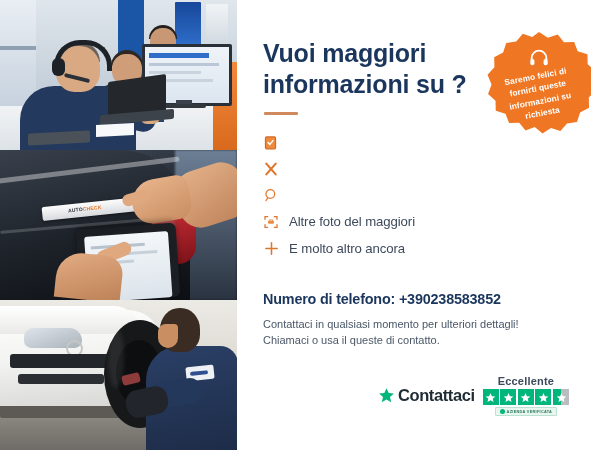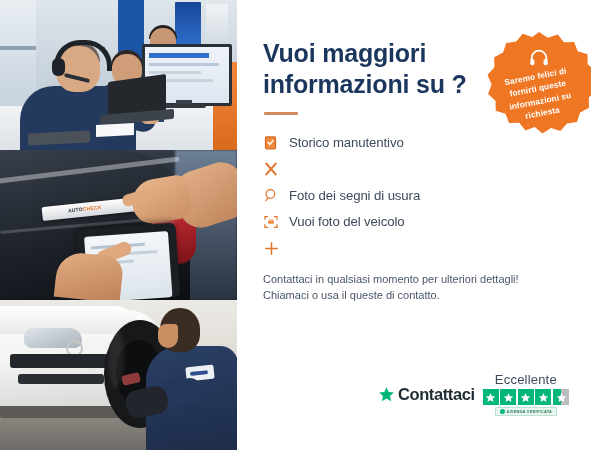--- a/index.html
+++ b/index.html
@@ -416,21 +416,21 @@
   .tp{
     position:absolute; left: 141px; bottom: 34px;
     display:flex; align-items:center; gap:8px;
   }
   .tp-logo{ display:flex; align-items:center; gap:3px; }
   .tp-logo .name{
     font-size: 16.5px; font-weight: bold; color:#1f2b33; letter-spacing:-0.4px;
   }
   .tp-right{ display:flex; flex-direction:column; align-items:center; gap:2px; }
   .tp-excellent{
-    font-size: 13px; color:#3d4a5c; letter-spacing:.2px; font-weight:normal;text-align:center;
+    font-size: 11px; color:#3d4a5c; letter-spacing:.2px; font-weight:bold;text-align:center;
   }
   .tp-stars{ display:flex; gap:1.6px; }
   .tp-star{
     width:16px; height:16px; background:#00b67a;
     display:flex; align-items:center; justify-content:center;
   }
   .tp-star.half{ background: linear-gradient(90deg,#00b67a 50%, #b9bdbf 50%); }
   .tp-verified{
     display:flex; align-items:center; gap:2px;
     background:#e8f6ef; border:.5px solid #b9e2d2;
@@ -558,67 +558,67 @@
 
     <ul class="features">
 
       <li class="feature">
         <span class="ic">
           <svg width="15" height="15" viewBox="0 0 24 24" fill="none" stroke="#e0762c" stroke-width="2">
             <rect x="4" y="3" width="16" height="19" rx="2" fill="#ef8b3d" stroke="#d4691f"></rect>
             <path d="M8 12l3 3 5-6" stroke="#ffffff" stroke-width="2.4" stroke-linecap="round" stroke-linejoin="round"></path>
           </svg>
         </span>
-        <span class="txt">Storico manutentivo</span>
       </li>
 
       <li class="feature">
         <span class="ic">
           <svg width="16" height="16" viewBox="0 0 24 24" stroke="#e0762c" stroke-width="3.2" stroke-linecap="round" fill="none">
             <path d="M5 4l14 16"></path>
             <path d="M19 4L5 20"></path>
           </svg>
         </span>
       </li>
 
       <li class="feature">
         <span class="ic">
           <svg width="16" height="16" viewBox="0 0 24 24" stroke="#e0762c" stroke-width="1.8" fill="none" stroke-linecap="round">
             <circle cx="11" cy="10.5" r="6.5"></circle>
             <path d="M7 16.5L4.5 20.5"></path>
           </svg>
         </span>
-        <span class="txt">Foto dei segni di usura</span>
       </li>
 
       <li class="feature">
         <span class="ic">
           <svg width="16" height="16" viewBox="0 0 24 24" stroke="#e0762c" stroke-width="1.9" fill="none" stroke-linecap="round">
             <path d="M3 8V4h4"></path>
               <path d="M17 4h4v4"></path>
             <path d="M21 16v4h-4"></path>
               <path d="M7 20H3v-4"></path>
             <rect x="7.5" y="10.5" width="9" height="4" rx="1.2" fill="#ef8b3d" stroke="none"></rect>
             <path d="M9 10.5l1-1.6h4l1 1.6" stroke="#ef8b3d" stroke-width="1.6"></path>
           </svg>
         </span>
-        <span class="txt">Vuoi foto del veicolo</span>
+        <span class="txt">Altre foto del maggiori</span>
       </li>
 
       <li class="feature">
         <span class="ic">
           <svg width="17" height="17" viewBox="0 0 24 24" stroke="#e0762c" stroke-width="2.2" stroke-linecap="round">
             <path d="M12 4v16"></path>
               <path d="M4 12h16"></path>
           </svg>
         </span>
+        <span class="txt">E molto altro ancora</span>
       </li>
 
     </ul>
 
+    <div class="phone">Numero di telefono: +390238583852</div>
     <div class="sub">
       <div>Contattaci in qualsiasi momento per ulteriori dettagli!</div>
       <div>Chiamaci o usa il queste di contatto.</div>
     </div>
 
     <div class="tp">
       <div class="tp-logo">
         <svg width="17" height="17" viewBox="0 0 24 24">
           <path d="M12 1.6l3.1 6.9 7.4.7-5.6 5 1.7 7.3L12 17.6 5.4 21.5l1.7-7.3-5.6-5 7.4-.7z" fill="#00b67a"></path>
         </svg>

